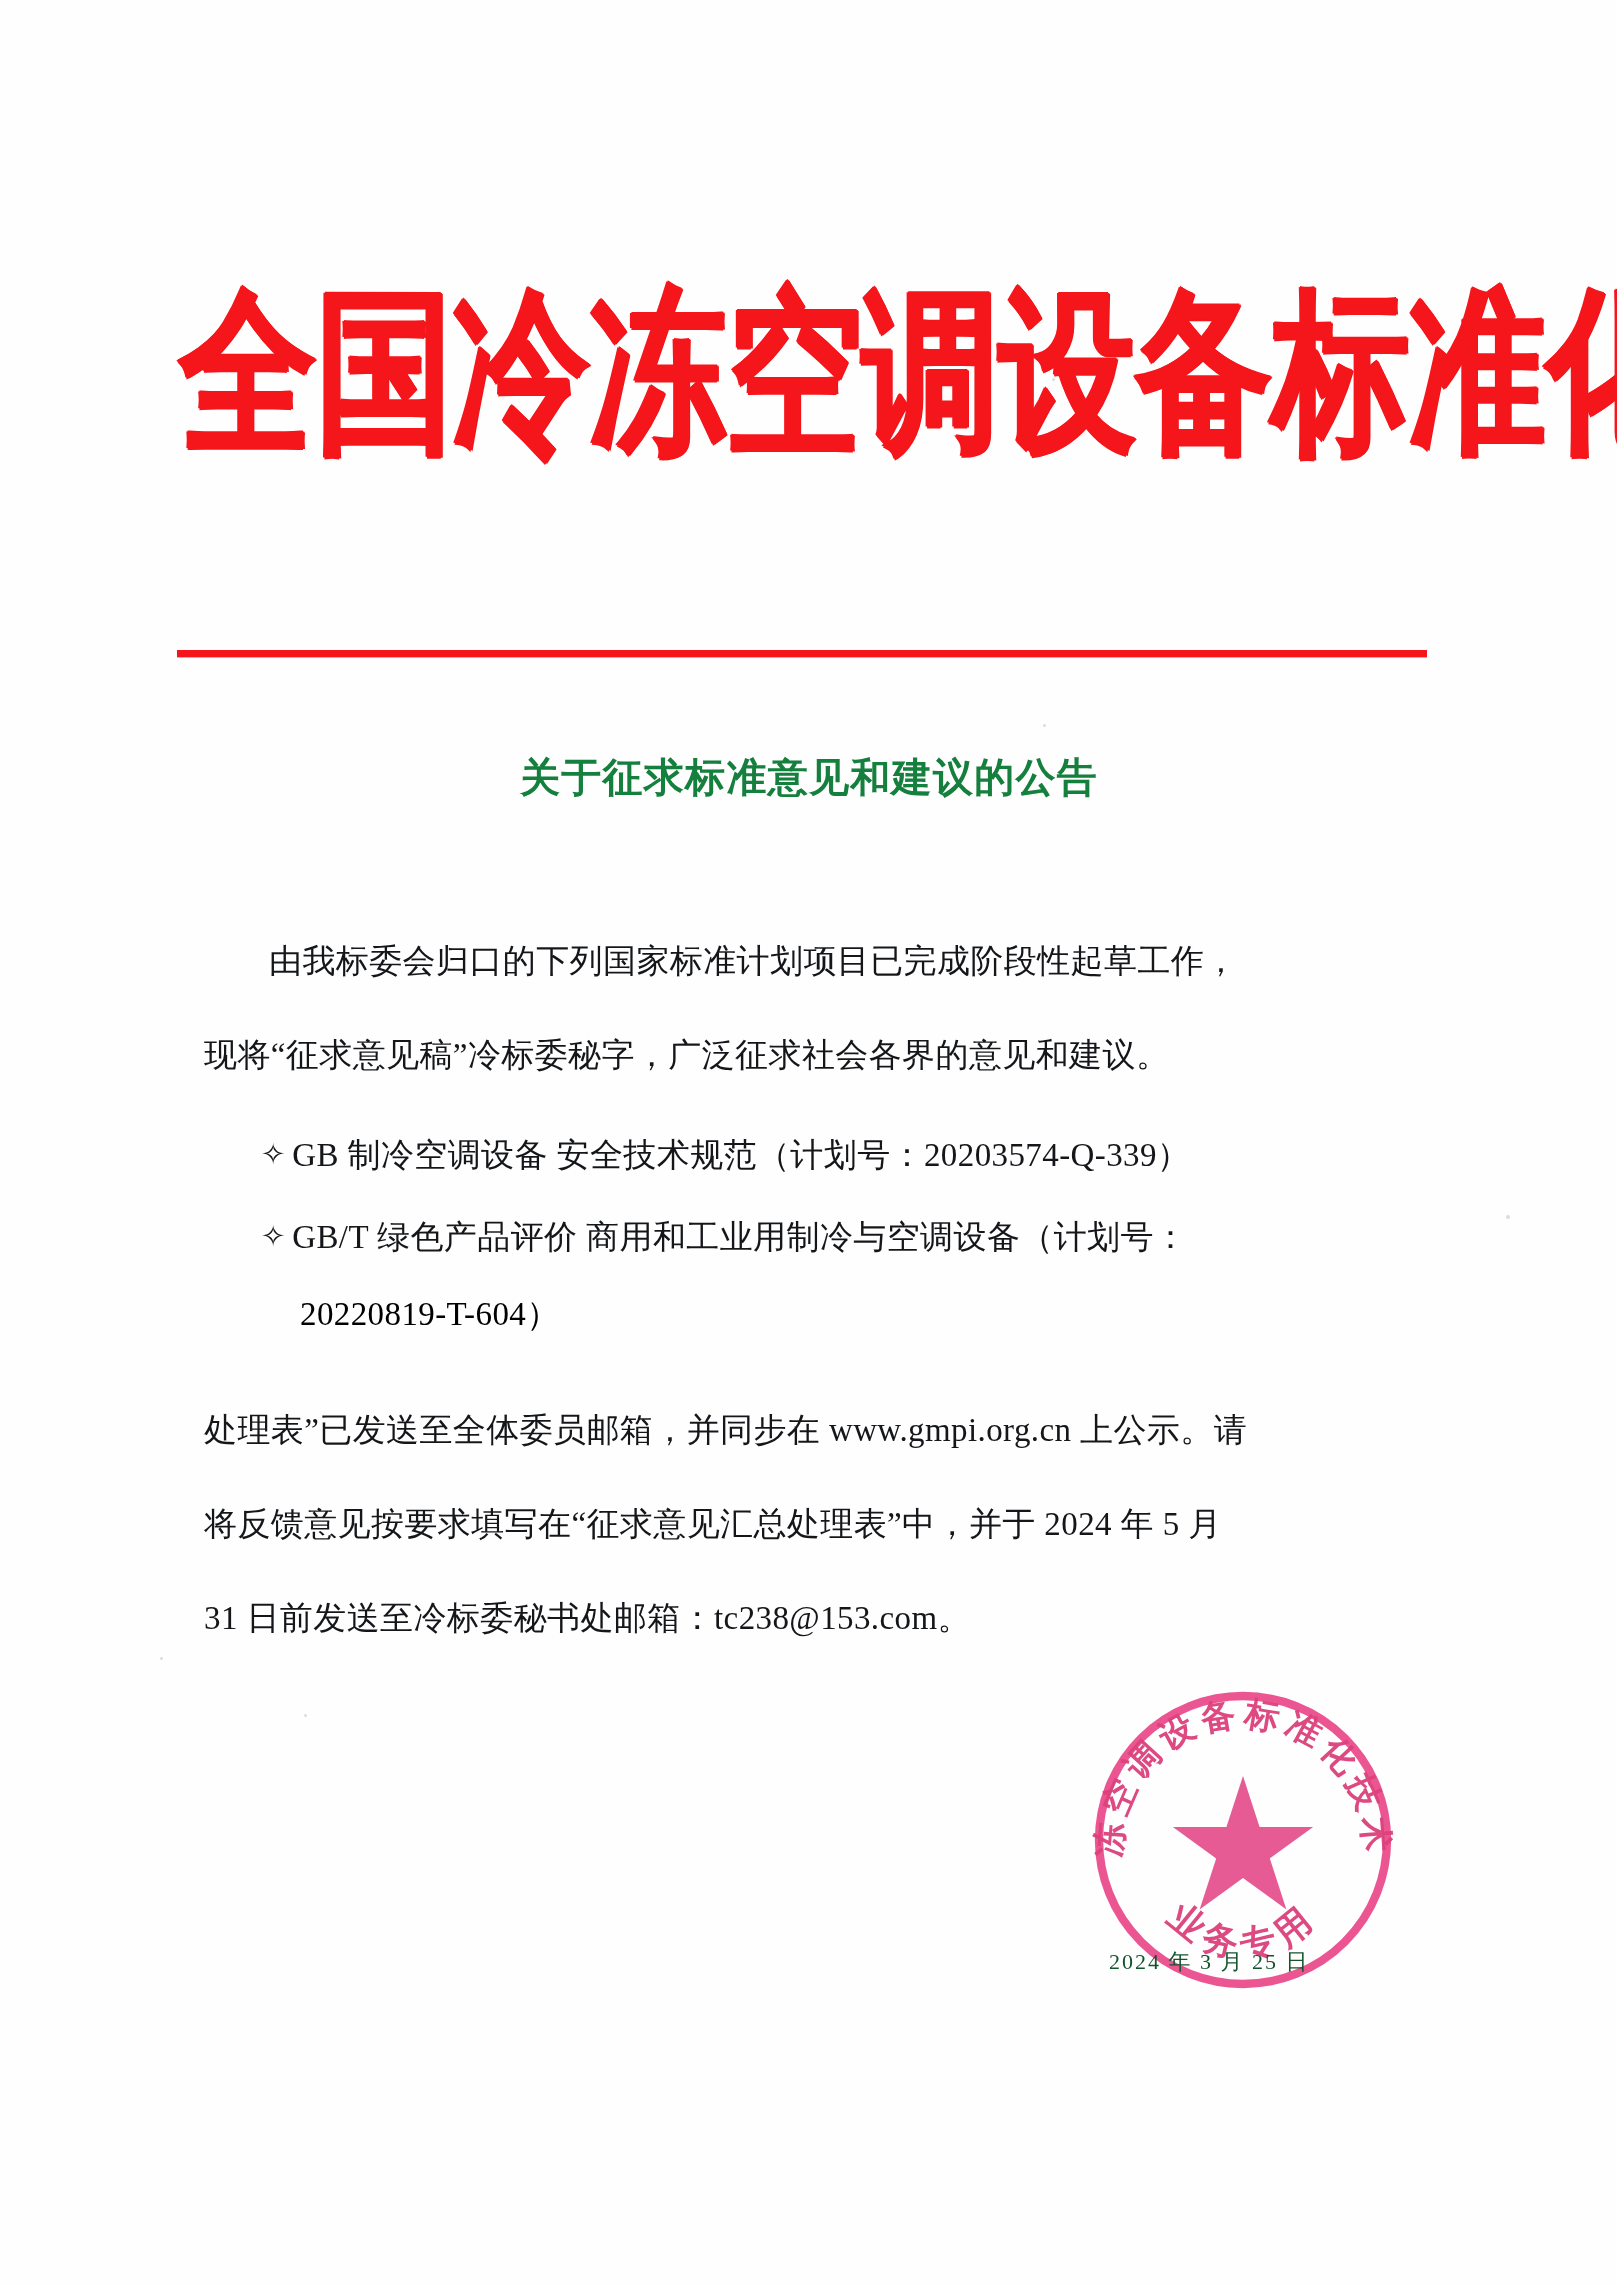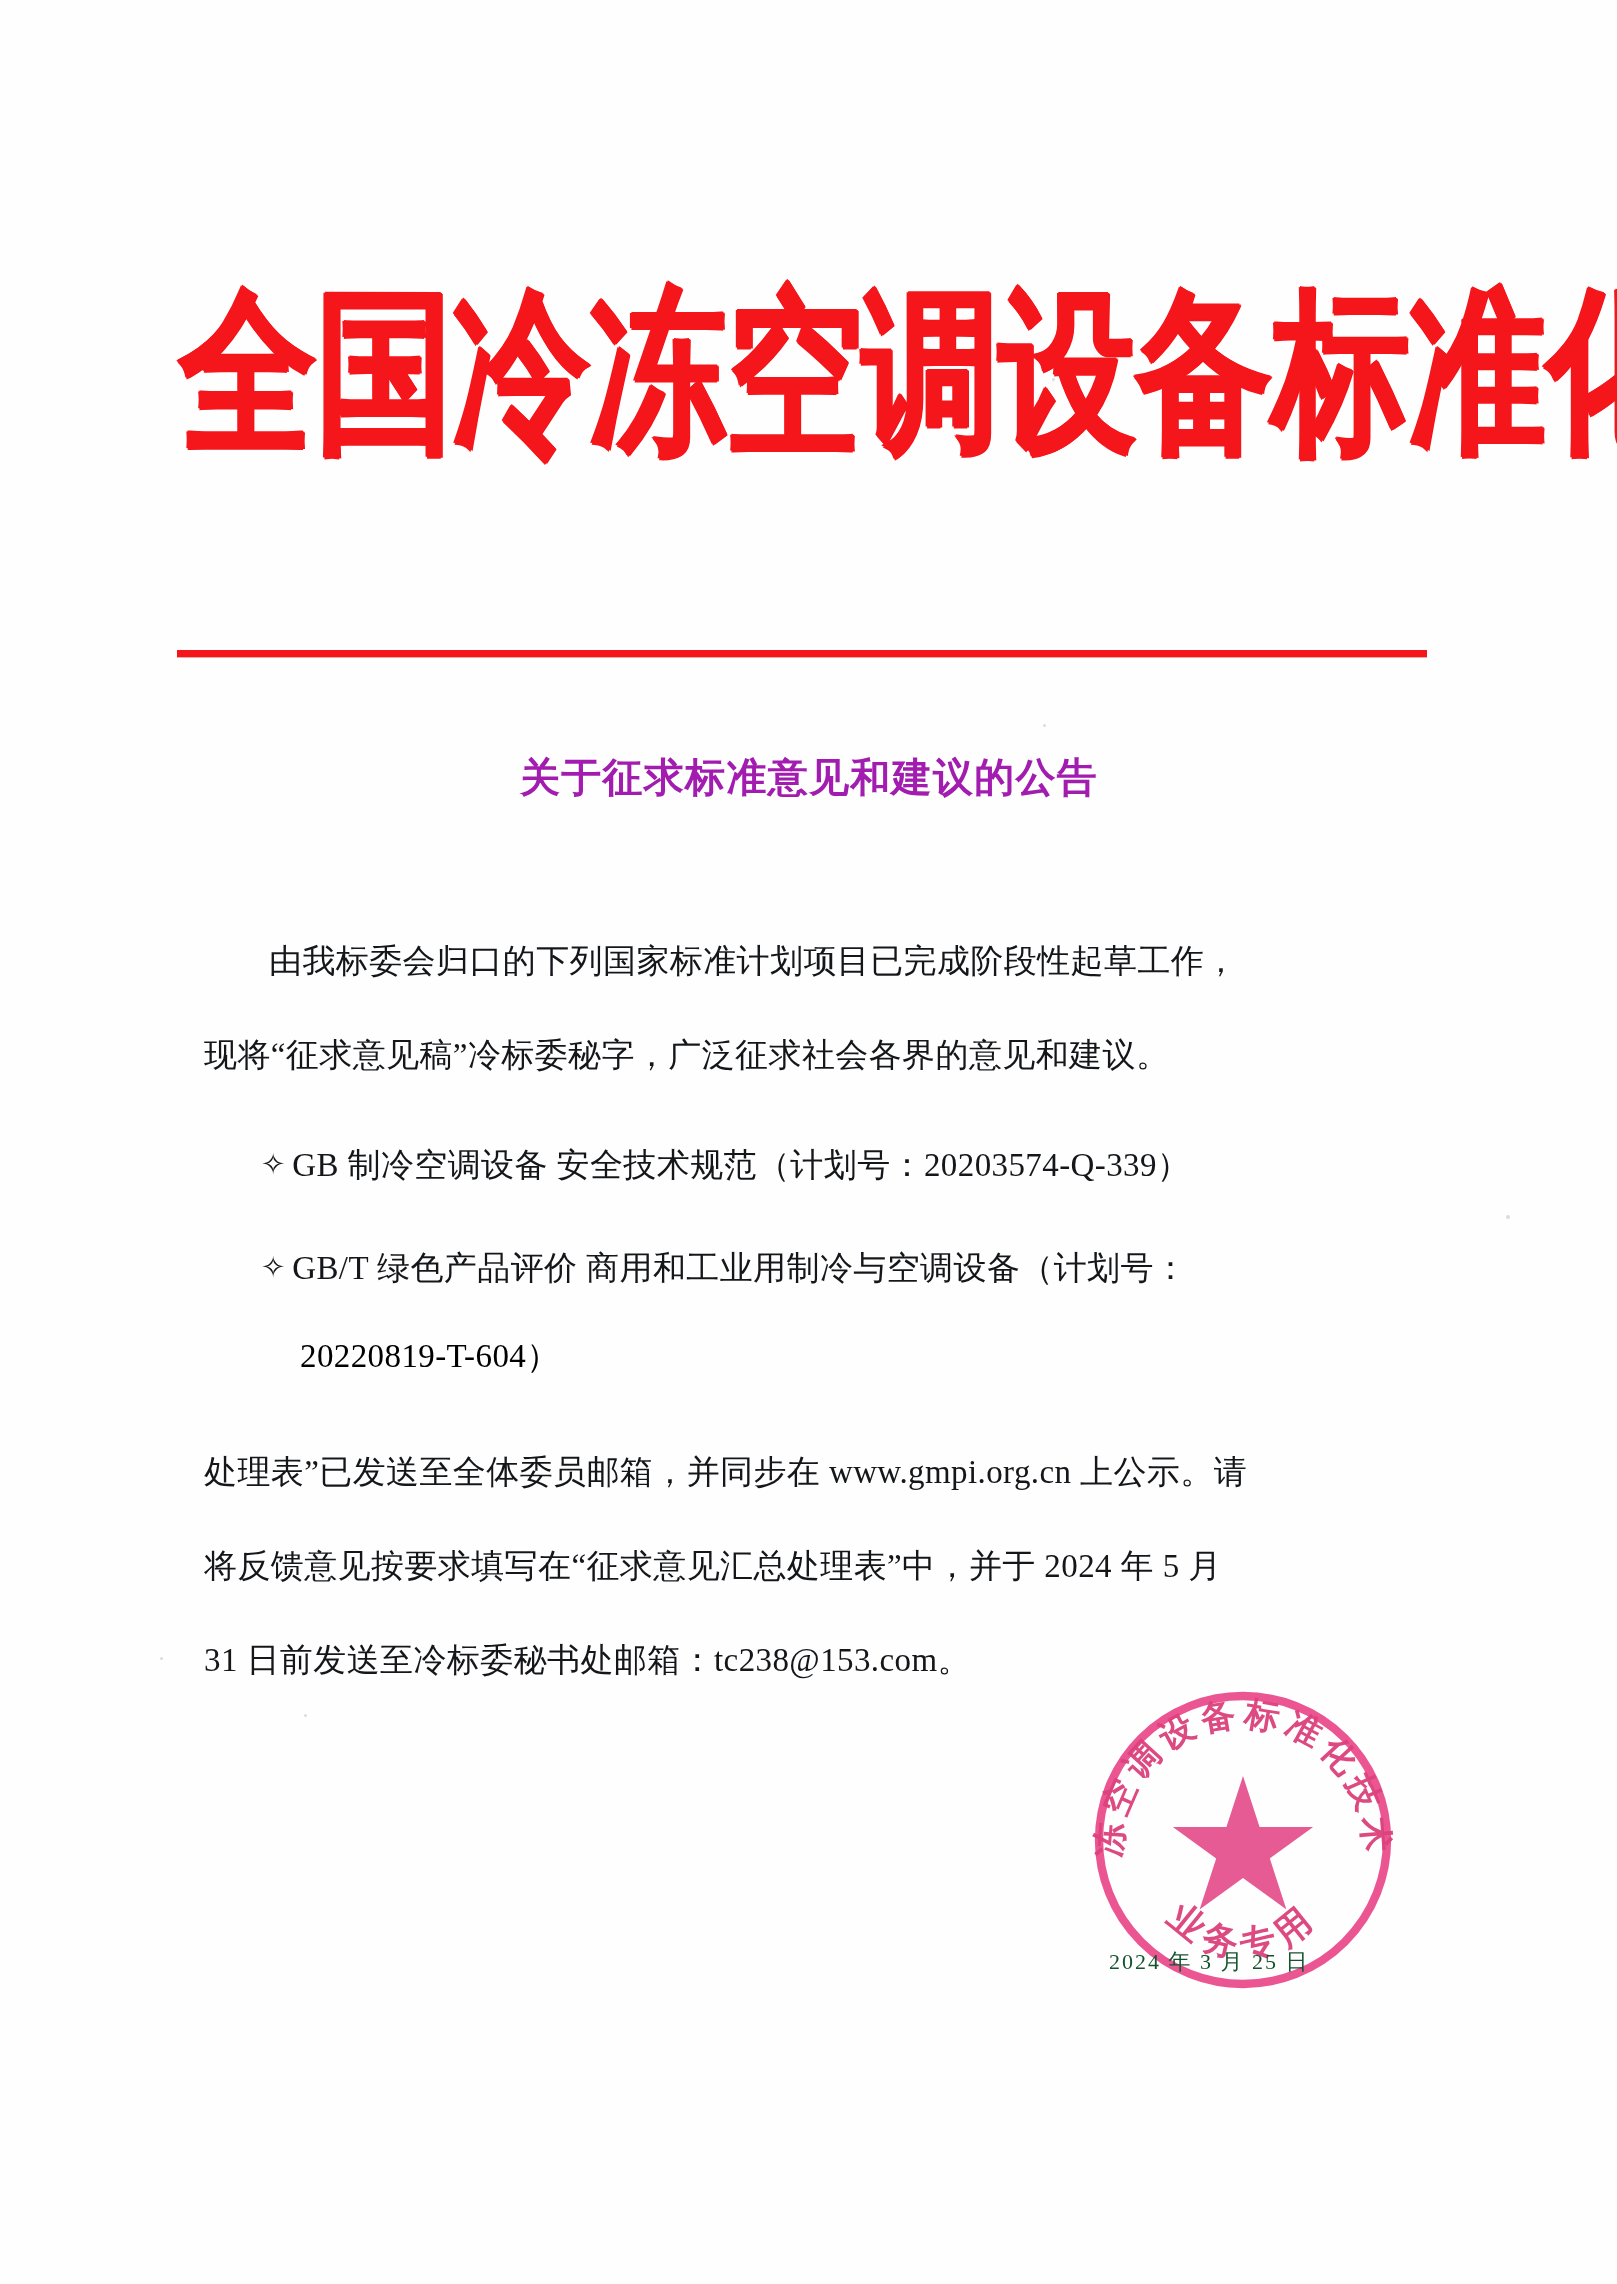--- a/index.html
+++ b/index.html
@@ -83,21 +83,21 @@
   
   .doc-title {
     position: absolute;
     left: 0;
     right: 0;
     top: 750px;
     text-align: center;
     font-size: 40px;
     font-weight: 700;
     letter-spacing: 1.3px;
-    color: #a21caf;
+    color: #15803d;
     font-family: "DejaVu Serif", "Liberation Serif", serif;
   }
 
   
   .body-block {
     position: absolute;
     left: 196px;
     top: 910px;
     width: 1240px;
   }
@@ -107,21 +107,21 @@
     letter-spacing: 0.4px;
     color: #141619;
     text-align: justify;
     text-justify: inter-ideograph;
     margin: 8px;
   }
   .para.indent { text-indent: 65px; }
 
   .item-line {
     font-size: 33px;
-    line-height: 87px;
+    line-height: 66px;
     letter-spacing: 0.4px;
     color: #141619;
     margin: 0;
     padding-left: 65px;
   }
   .item-cont {
     font-size: 33px;
     line-height: 86px;
     letter-spacing: 0.4px;
     color: #000000;

